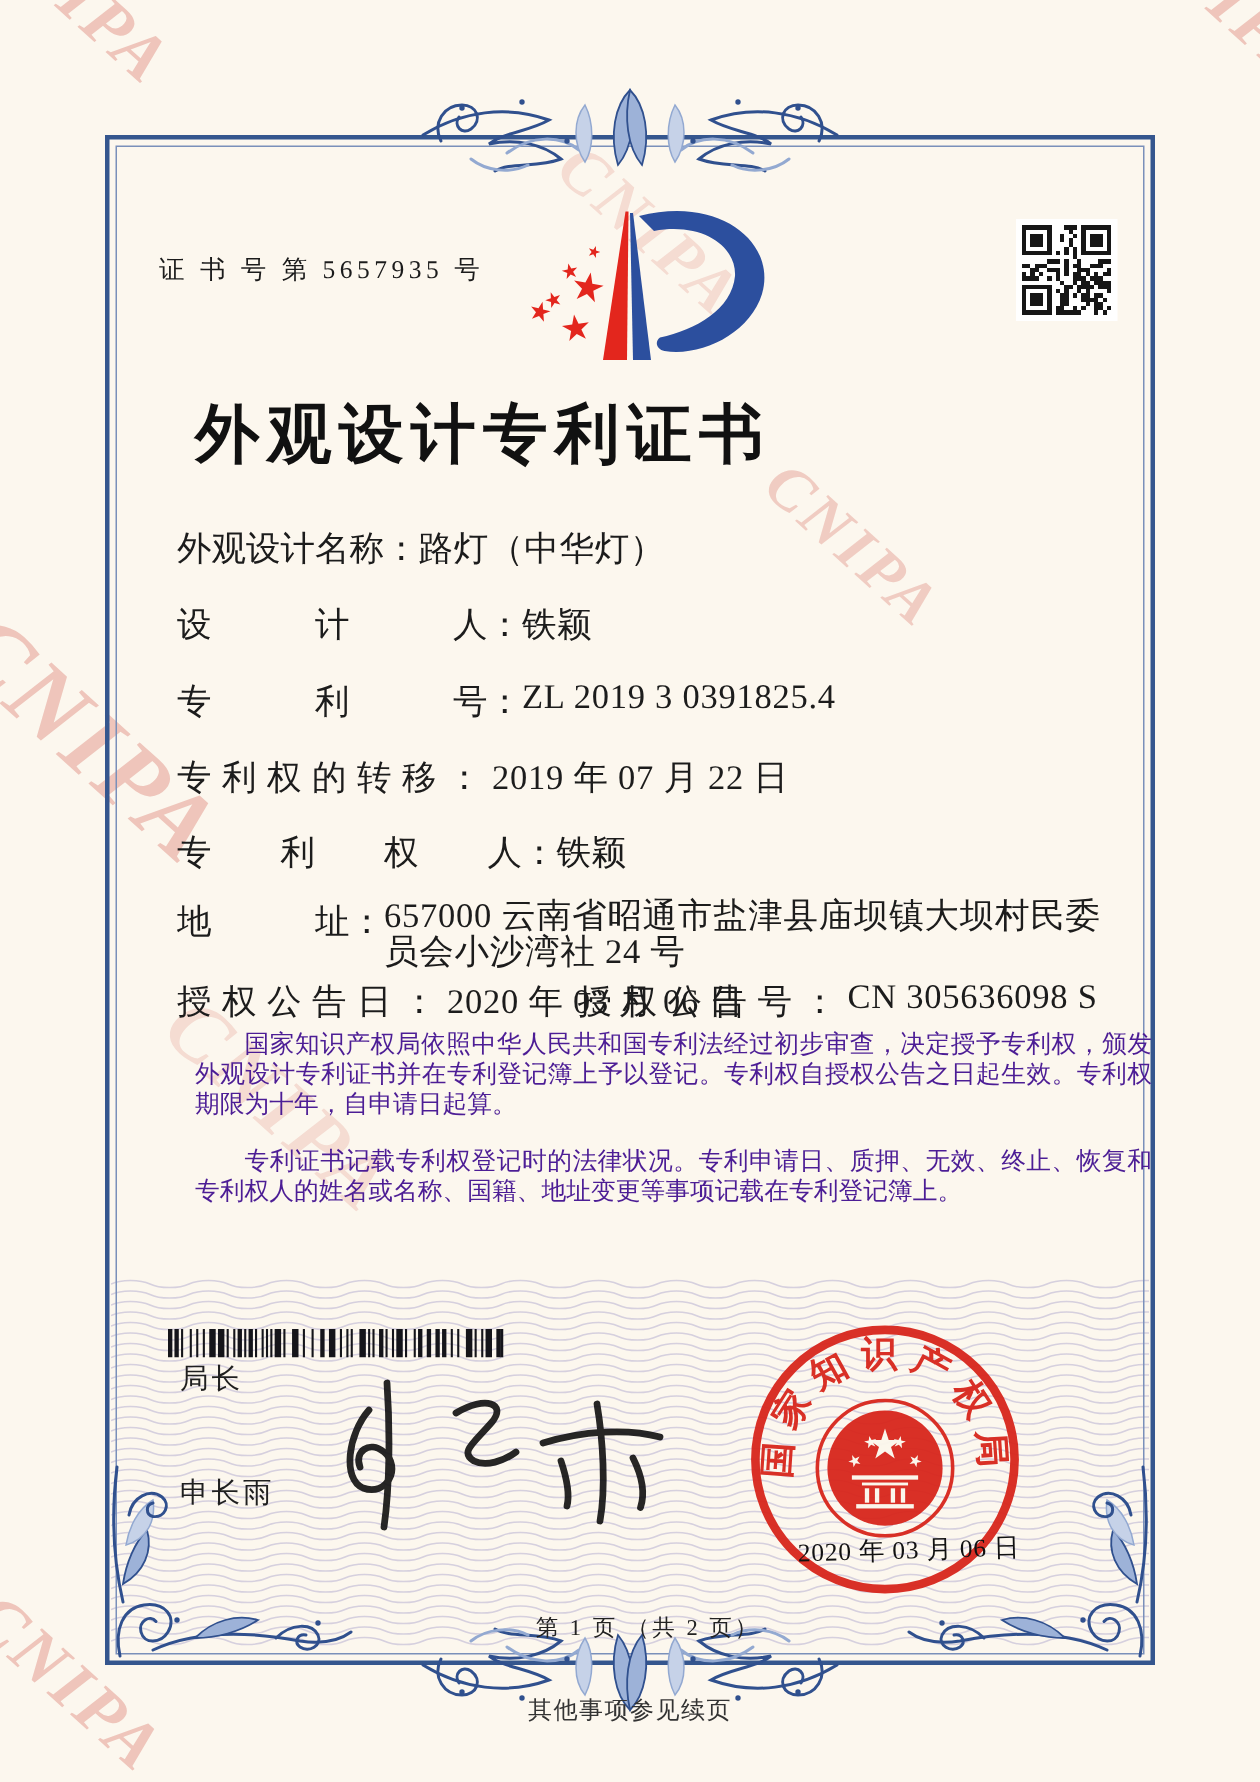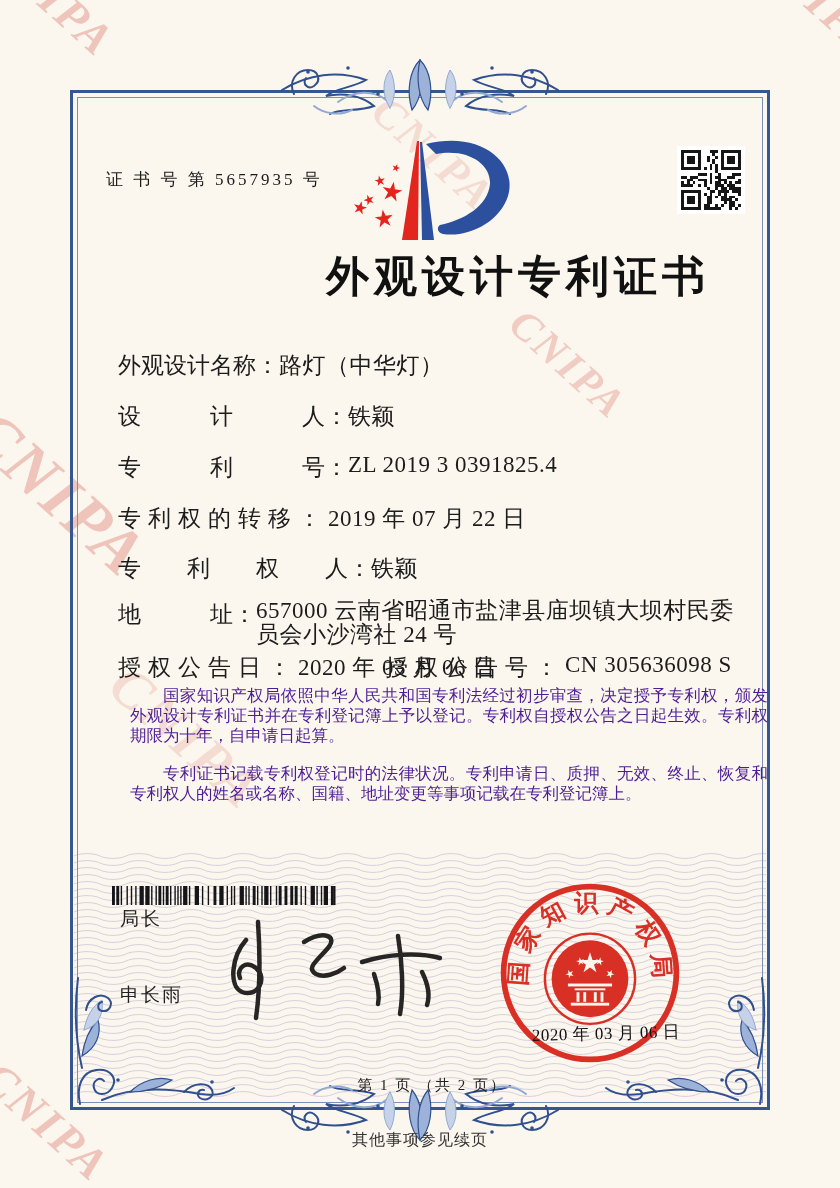--- a/index.html
+++ b/index.html
@@ -9,21 +9,21 @@
   
   .wm{position:absolute;font-family:"Liberation Serif","DejaVu Serif",serif;
       font-style:italic;font-weight:700;color:rgba(226,148,136,.5);
       transform:rotate(42deg);letter-spacing:3px;z-index:2;pointer-events:none;white-space:nowrap;}
   
   .frame-outer{position:absolute;left:70px;top:90px;width:694px;height:1014px;
       border:3px solid #35568e;z-index:3;}
   .frame-inner{position:absolute;left:77px;top:97px;width:684px;height:1004px;
       border:1px solid #7a90ba;z-index:3;}
   .cert-no{position:absolute;left:106px;top:140px;font-size:17px;letter-spacing:3px;color:#1b1b1b;z-index:5;margin-top:28px;}
-  .title{position:absolute;left:130px;top:248px;width:580px;text-align:right;
+  .title{position:absolute;left:130px;top:261px;width:580px;text-align:left;
       font-size:43px;font-weight:700;letter-spacing:5px;color:#111;z-index:5;}
   .field{position:absolute;left:118px;font-size:23px;color:#1c1c1c;display:flex;align-items:flex-start;z-index:5;}
   .flabel{white-space:pre;flex:none;}
   .sp{letter-spacing:7px;}
   .fvalue{letter-spacing:.5px;}
   .addr{width:486px;line-height:24px;}
   .para{position:absolute;left:130px;width:638px;font-size:16.5px;line-height:20px;
       color:#4c1d95;text-align:justify;text-indent:2em;z-index:5;margin:0;}
   .duty{position:absolute;left:120px;font-family:"Liberation Sans","DejaVu Sans",sans-serif;
       font-size:19px;font-weight:500;letter-spacing:2px;color:#1f1f1f;z-index:6;}

